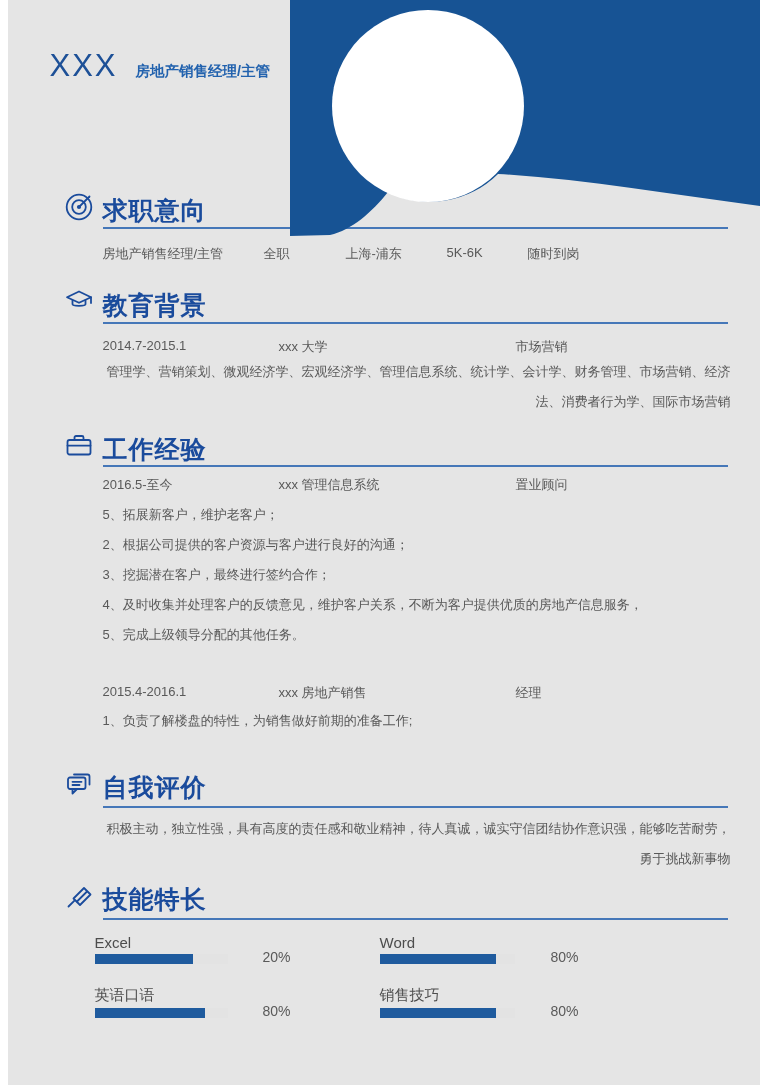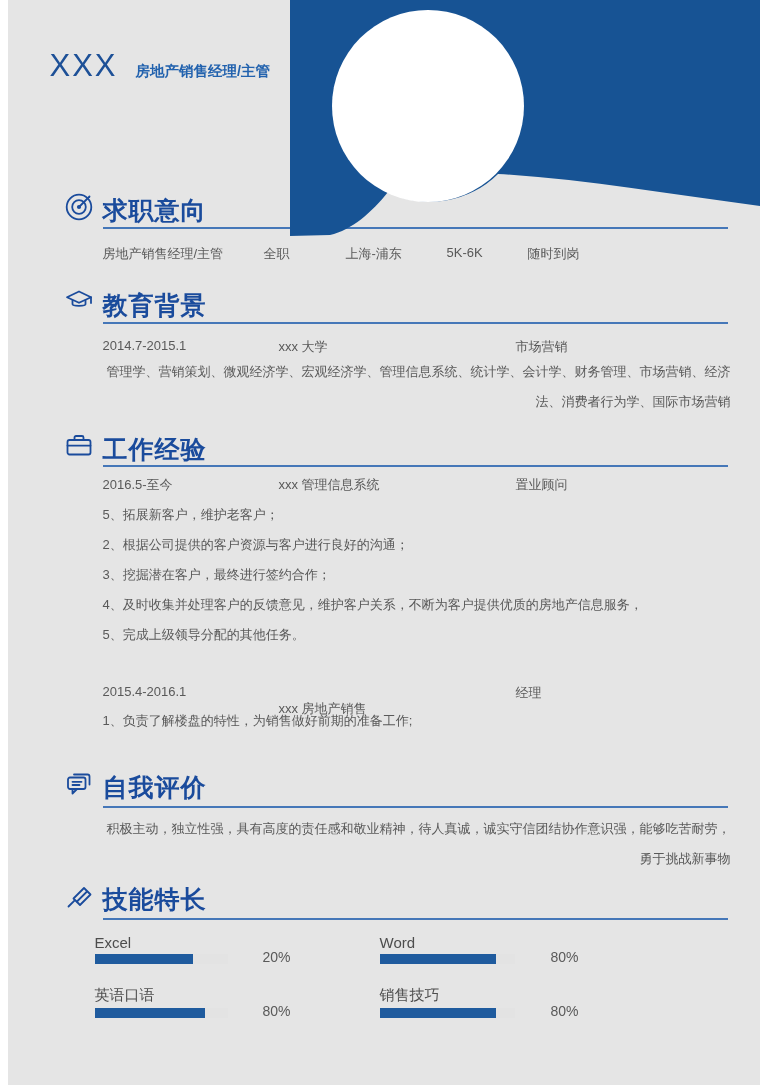--- a/index.html
+++ b/index.html
@@ -96,21 +96,21 @@
     <span class="cell c3" style="top:45px;">置业顾问</span>
     <div class="worklist" style="top:69px;">
       <div>5、拓展新客户，维护老客户；</div>
       <div>2、根据公司提供的客户资源与客户进行良好的沟通；</div>
       <div>3、挖掘潜在客户，最终进行签约合作；</div>
       <div>4、及时收集并处理客户的反馈意见，维护客户关系，不断为客户提供优质的房地产信息服务，</div>
       <div>5、完成上级领导分配的其他任务。</div>
     </div>
 
     <span class="cell c1" style="top:253px;">2015.4-2016.1</span>
-    <span class="cell c2" style="top:269px;">xxx 房地产销售</span>
+    <span class="cell c2" style="top:253px;">xxx 房地产销售</span>
     <span class="cell c3" style="top:253px;">经理</span>
     <div class="worklist" style="top:275px;">
       <div>1、负责了解楼盘的特性，为销售做好前期的准备工作;</div>
     </div>
   </div>
 
   <div class="sec" style="top:769px;">
     <svg class="sec-icon" viewBox="0 0 30 30">
       <path class="st" d="M10,5.5 L23.5,5.5 A2,2 0 0 1 25.5,7.5 L25.5,15.5"></path>
       <rect class="st" x="4" y="8.5" width="17.5" height="11.5" rx="2"></rect>

